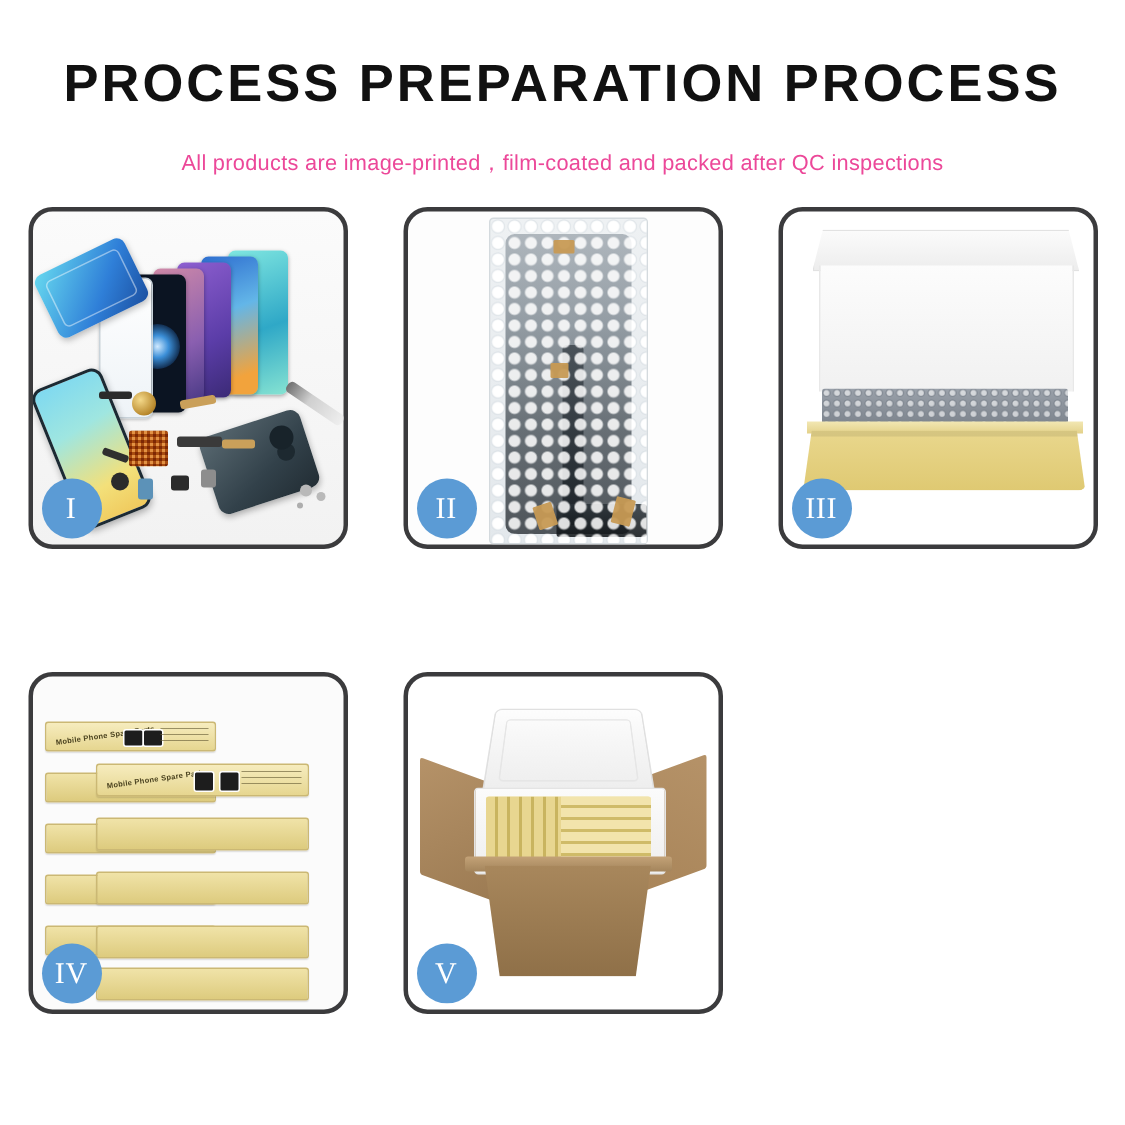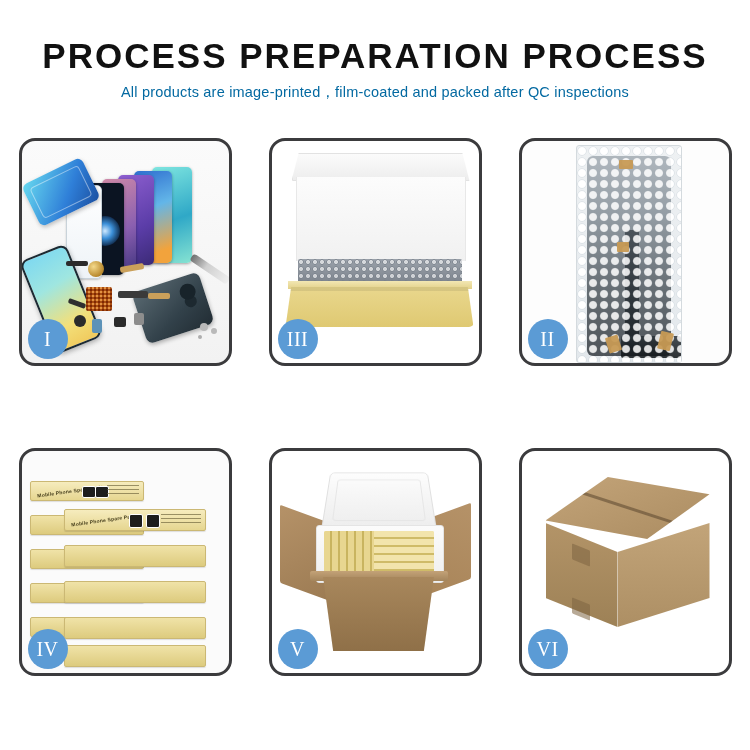--- a/index.html
+++ b/index.html
@@ -10,21 +10,21 @@
   }
   .page{width:750px;height:750px;position:relative;}
 
   
   .header{padding-top:38px;text-align:center;}
   .title{
     font-size:35px;font-weight:700;letter-spacing:2.0px;
     color:#111111;line-height:1.05;white-space:nowrap;
   }
   .subtitle{
-    margin-top:8px;font-size:14.5px;color:#0369a1;letter-spacing:.2px;
+    margin-top:24px;font-size:14.5px;color:#ec4899;letter-spacing:.2px;
     white-space:nowrap;
   }
 
   
   .grid{
     position:absolute;left:0;top:132px;width:750px;
     display:grid;grid-template-columns:repeat(3,250px);
     grid-template-rows:240px 70px 240px;
   }
   .cell{position:relative;display:flex;align-items:center;justify-content:center;}
@@ -289,47 +289,47 @@
           <div class="chip c4"></div>
           <div class="chip c5"></div>
           <div class="screwdriver"></div>
           <div class="screws"></div>
         </div>
         <div class="badge">I</div>
       </div>
     </div>
 
     <div class="cell">
-      <div class="panel p3">
-        <div class="photo">
-          <div class="ybox-lid"></div>
-          <div class="ybox-inner"></div>
-          <div class="ybox-foam"></div>
-          <div class="ybox-lip"></div>
-          <div class="ybox-front"></div>
-        </div>
-        <div class="badge">III</div>
-      </div>
-    </div>
-
-    <div class="cell">
       <div class="panel p2">
         <div class="photo">
           <div class="bubblebag">
             <div class="scr-inner"></div>
             <div class="flex-strip"></div>
             <div class="connector"></div>
             <div class="bubble-overlay"></div>
             <div class="tape t1"></div>
             <div class="tape t2"></div>
             <div class="tape t3"></div>
             <div class="tape t4"></div>
           </div>
         </div>
         <div class="badge">II</div>
+      </div>
+    </div>
+
+    <div class="cell">
+      <div class="panel p3">
+        <div class="photo">
+          <div class="ybox-lid"></div>
+          <div class="ybox-inner"></div>
+          <div class="ybox-foam"></div>
+          <div class="ybox-lip"></div>
+          <div class="ybox-front"></div>
+        </div>
+        <div class="badge">III</div>
       </div>
     </div>
 
     <div class="cell row2">
       <div class="panel p4">
         <div class="photo">
           <div class="stackwrap">
             <div class="sbox sback" style="top:16px;">
               <div class="lbl">
                 <span class="ltxt">Mobile Phone Spare Parts</span>
@@ -369,27 +369,15 @@
           <div class="foam-lid"></div>
           <div class="foam-body"></div>
           <div class="inside-boxes"></div>
           <div class="c-rim"></div>
           <div class="c-front"></div>
         </div>
         <div class="badge">V</div>
       </div>
     </div>
 
-    <div class="cell row2">
-      <div class="panel p6">
-        <div class="photo">
-          <div class="box6-top"></div>
-          <div class="box6-left"></div>
-          <div class="box6-right"></div>
-          <div class="tapeSq ts1"></div>
-          <div class="tapeSq ts2"></div>
-        </div>
-        <div class="badge">VI</div>
-      </div>
-    </div>
 
   </div>
 </div>
 
 </body></html>

